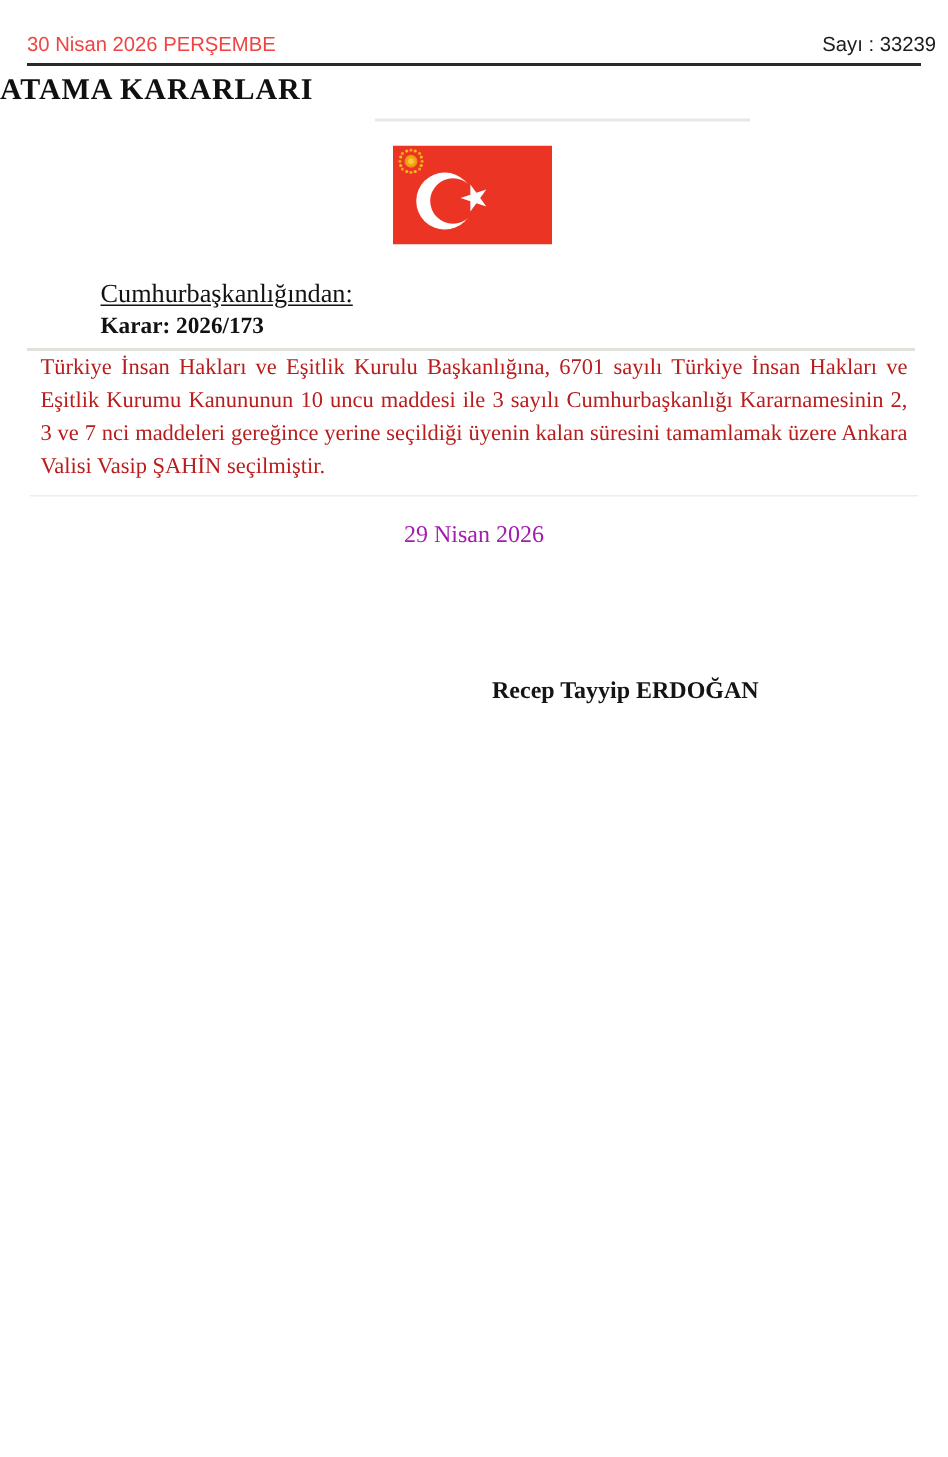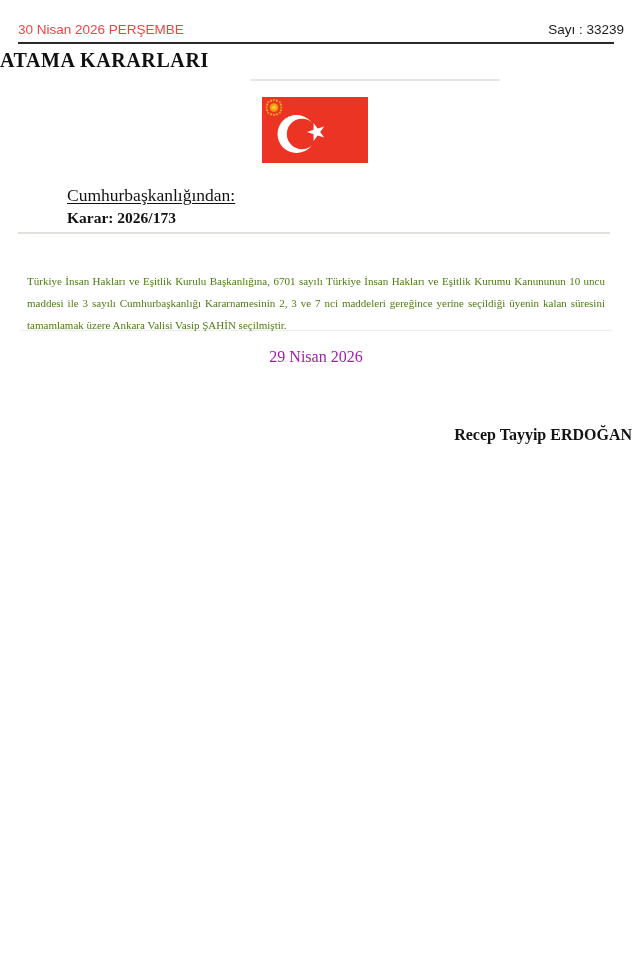--- a/index.html
+++ b/index.html
@@ -58,34 +58,33 @@
     text-decoration: underline;
     text-underline-offset: 2px;
     color: #121212;
   }
   .decree-no {
     position: absolute; left: 67px; top: 209px;
     font-size: 15.5px; font-weight: bold; color: #121212;
   }
   .body-par {
     position: absolute; left: 27px; top: 234px; width: 578px;
-    font-size: 11px; line-height: 22px;
+    font-size: 15px; line-height: 22px;
     text-align: justify;
-    color: #4d7c0f;
-    margin-top: 36px;
+    color: #b91c1c;
   }
   .decree-date {
     position: absolute; left: 0; right: 0; top: 348px;
     text-align: center; font-size: 16px; color: #a21caf;
   }
 
   
   .sig {
-    position: absolute; left: 328px; top: 426px; width: 304px;
-    text-align: right;
+    position: absolute; left: 328px; top: 452px; width: 304px;
+    text-align: left;
   }
   .sig-name { font-size: 16px; font-weight: bold; color: #141414; }
   .sig-title { margin-top: 9px; font-size: 15.5px; letter-spacing: 0.5px; color: #1a1a1a; }
 
   
   .art { position: absolute; pointer-events: none; }
   .art-1 { left: 250px; top: 79px; width: 250px; height: 2px; background: #e7e7e4; }
   .art-2 { left: 18px;  top: 232px; width: 592px; height: 2px; background: #e1e1de; }
   .art-3 { left: 20px;  top: 330px; width: 592px; height: 1px; background: #ededea; }
 </style>

